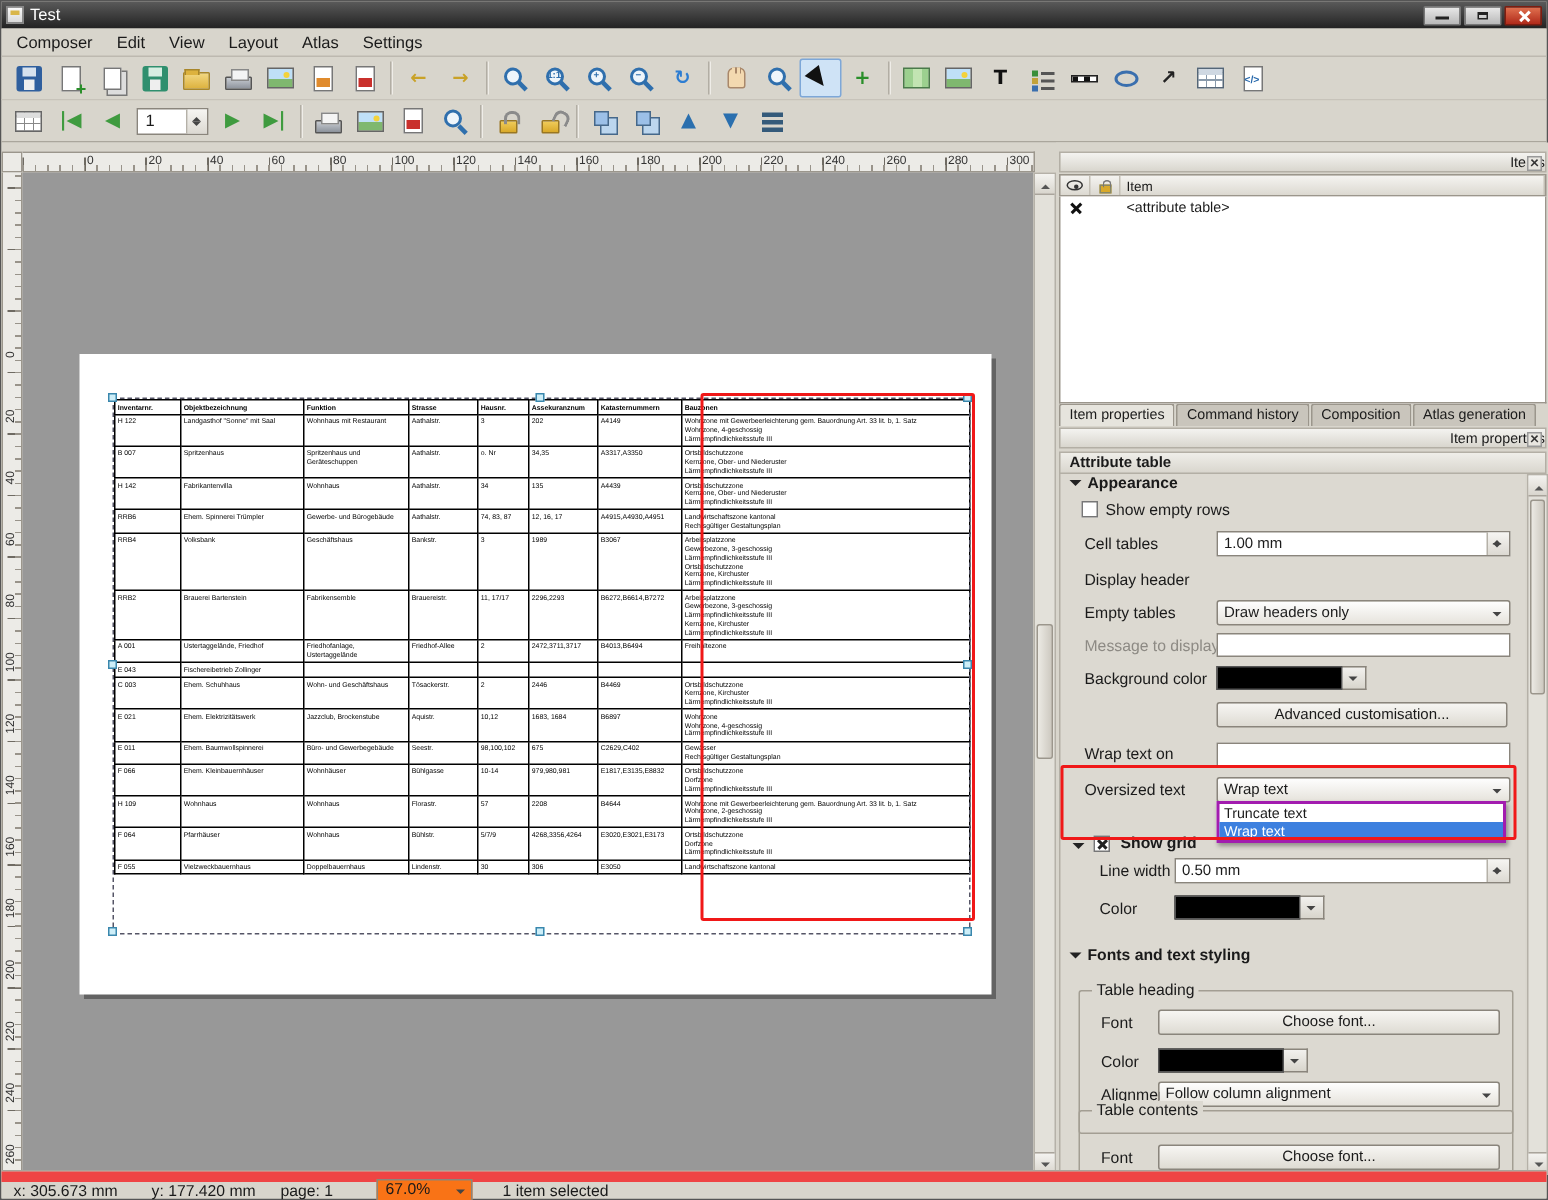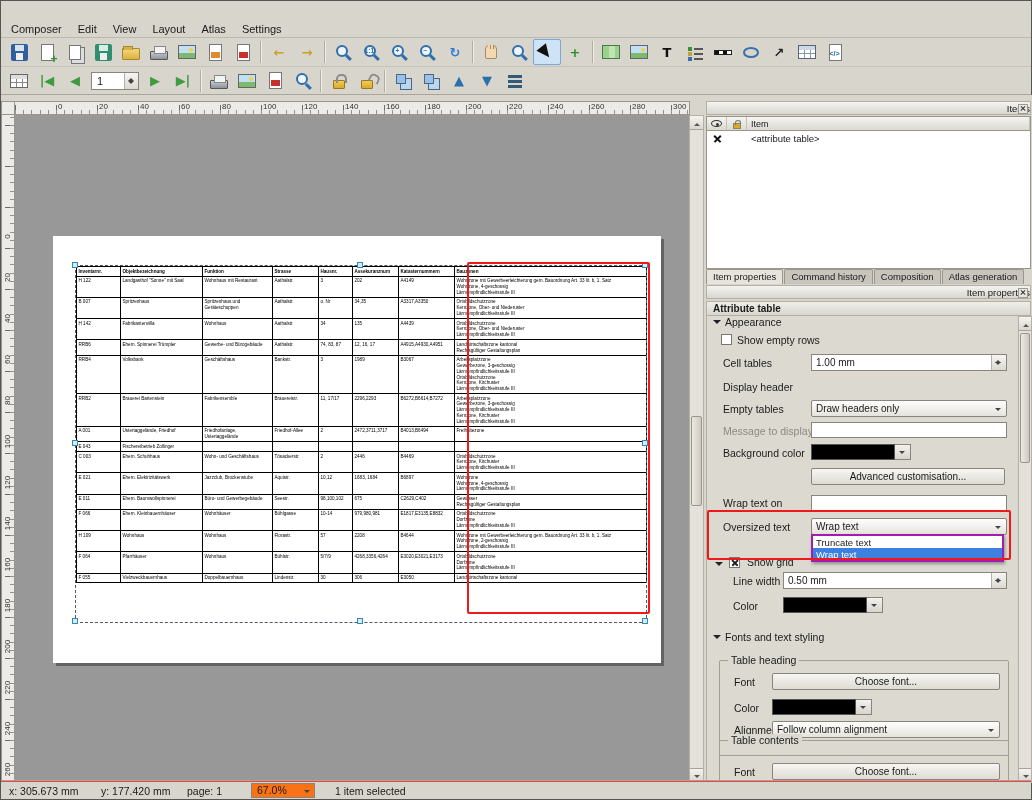--- a/index.html
+++ b/index.html
@@ -132,21 +132,21 @@
   .xmk::before{transform:rotate(45deg)}
   .xmk::after{transform:rotate(-45deg)}
   .tabs{position:absolute;left:2px;top:174px;height:15px;display:flex;font-size:9.5px}
   .tab{padding:1px 6px 0;border:1px solid #9b968c;border-bottom:0;background:#c9c5bc;margin-right:1px;border-radius:2px 2px 0 0;white-space:nowrap}
   .tab.active{background:#e6e4dd}
   .section-title{position:absolute;left:2px;right:2px;top:206px;height:15px;background:linear-gradient(#efeee9,#d9d6ce);border:1px solid #b3afa5;font-size:10px;font-weight:bold;padding:1px 0 0 6px}
 
   .props{position:absolute;left:2px;right:16px;top:221px;bottom:0;background:#dcd9d1;border-left:1px solid #b3afa5;overflow:hidden}
   .plabel{position:absolute;left:16px;font-size:10.5px;white-space:nowrap}
   .plabel.dim{color:#8d8a84}
-  .grp-label{position:absolute;font-size:10.5px;font-weight:normal;white-space:nowrap}
+  .grp-label{position:absolute;font-size:10.5px;font-weight:bold;white-space:nowrap}
   .tri{position:absolute;width:0;height:0;border:4px solid transparent;border-top-color:#222}
   .cb{position:absolute;width:11px;height:11px;background:#fff;border:1px solid #777}
   .cb.checked::before,.cb.checked::after{content:"";position:absolute;left:0.5px;top:4px;width:8px;height:1.6px;background:#222}
   .cb.checked::before{transform:rotate(45deg)}
   .cb.checked::after{transform:rotate(-45deg)}
   .combo{position:absolute;height:17px;background:linear-gradient(#fefefe,#e6e3dc);border:1px solid #8a857c;border-radius:2px;font-size:10px;display:flex;align-items:center;padding:0 18px 0 4px;white-space:nowrap;overflow:hidden}
   .combo::after{content:"";position:absolute;right:5px;top:7px;border:3.5px solid transparent;border-top-color:#444}
   .spinbox{position:absolute;height:17px;background:#fff;border:1px solid #8a857c;font-size:10px;display:flex;align-items:center;padding:0 20px 0 4px}
   .spinbox .spin-arrs{width:15px}
   .field{position:absolute;height:16px;background:#fff;border:1px solid #8a857c}
@@ -157,33 +157,46 @@
   .cbtn .drop::after{content:"";position:absolute;left:4px;top:6px;border:3.5px solid transparent;border-top-color:#444}
   .popup{position:absolute;left:104px;right:13px;top:218px;background:#fff;border:2px solid #a21caf;box-shadow:1px 2px 3px rgba(0,0,0,.35);z-index:5}
   .opt{height:12px;font-size:9.5px;display:flex;align-items:center;padding:0 3px;white-space:nowrap}
   .fset{position:absolute;left:12px;right:8px;border:1px solid #a39e93;border-radius:2px}
   .fset .legend{position:absolute;top:-7px;left:8px;background:#dcd9d1;padding:0 3px;font-size:10.5px}
   .fset .plabel{left:14px}
   .props-scroll{top:221px;right:1px;width:14px;bottom:0}
   .red-panel{left:3px;top:415px;width:304px;height:50px}
 
   
-  .statusbar{position:absolute;left:0;right:0;bottom:0;height:18px;background:#d8d5cc;border-top:1px solid #ef4444;box-shadow:0 -1px 0 #a9a49b;display:flex;align-items:center;font-size:10.5px}
+  .statusbar{position:absolute;left:0;right:0;bottom:0;height:18px;background:#d8d5cc;border-top:7px solid #ef4444;box-shadow:0 -1px 0 #a9a49b;display:flex;align-items:center;font-size:10.5px}
   .sb-cell{padding:0 6px;white-space:nowrap}
   .sb-x{margin-left:2px;width:92px}
   .sb-y{width:86px}
   .sb-page{width:64px}
   .sb-combo{position:relative;width:64px;height:15px;background:#f97316;border:1px solid #8a857c;display:flex;align-items:flex-start;padding:0 16px 0 5px;margin:0 14px 0 6px}
   .sb-combo::after{content:"";position:absolute;right:4px;top:6px;border:3.5px solid transparent;border-top-color:#444}
 </style>
 </head>
 <body>
 
 <div id="app">
 
+  <div class="titlebar">
+    <span class="win-icon"></span>
+    <span class="win-title">Test</span>
+    <span class="win-btns">
+      <span class="wbtn min">
+          <i></i>
+        </span>
+      <span class="wbtn max">
+          <i></i>
+        </span>
+      <span class="wbtn close"><i></i></span>
+    </span>
+  </div>
 
   <div class="menubar" id="menubar">
       <span class="menu-item">Composer</span>
       <span class="menu-item">Edit</span>
       <span class="menu-item">View</span>
       <span class="menu-item">Layout</span>
       <span class="menu-item">Atlas</span>
       <span class="menu-item">Settings</span>
     </div>
   <div class="toolbar tb1" id="tb1">

